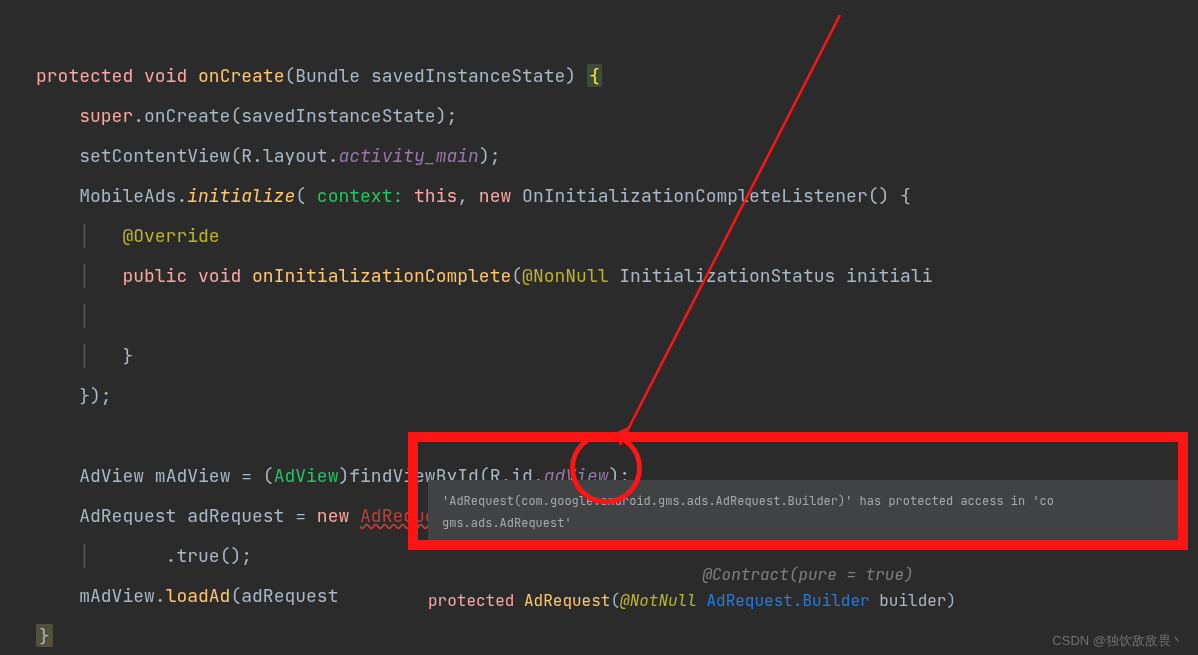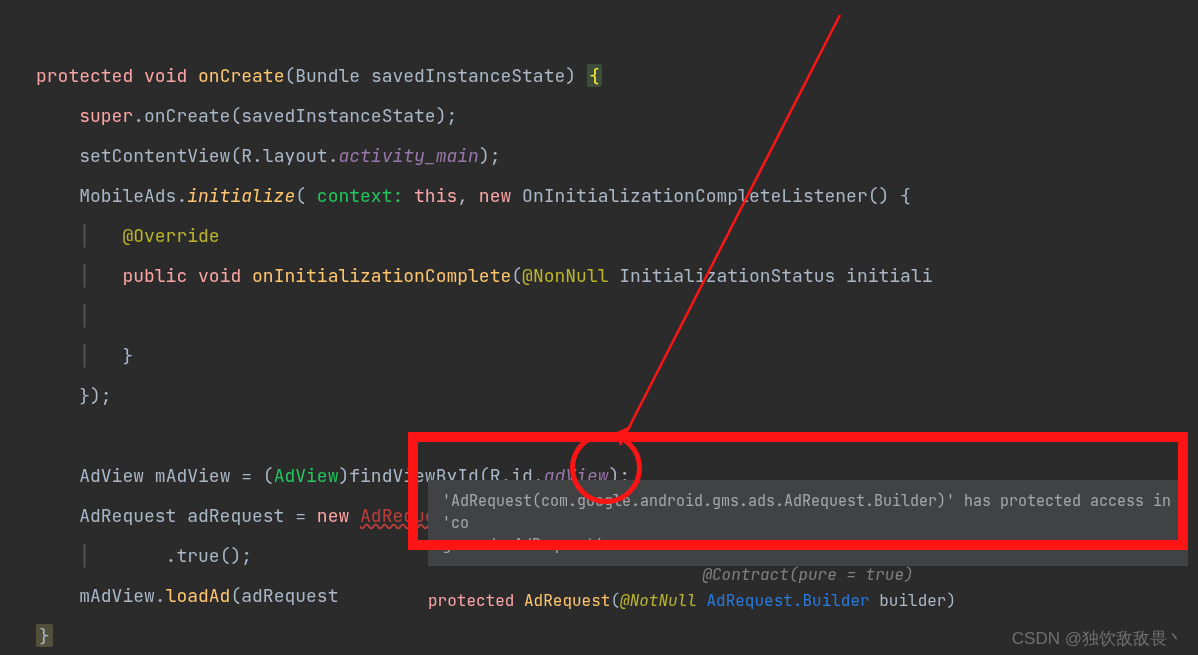--- a/index.html
+++ b/index.html
@@ -11,34 +11,34 @@
   .italic{font-style:italic;text-align:center;}
   .fld{color:#9876aa;font-style:italic;}
   .str-hint{color:#22c55e;}
   .ann{color:#bbb529;}
   .warn{color:#cc7832;}
   .err{color:#bc3f3c;text-decoration:underline wavy #bc3f3c;}
   .brace-hi{background:#3e4d3b;color:#ffef28;padding:0 2px;border-radius:2px;}
   .warn-bg{background:#52503a;padding:0 3px;border-radius:2px;}
   .guide{color:#555;}
   .popup{position:absolute;left:428px;top:480px;width:760px;
-    background:#414243;color:#a8a8a8;font-size:15px;line-height:22px;
+    background:#414243;color:#a8a8a8;font-size:12px;line-height:22px;
     padding:10px 14px;box-sizing:border-box;z-index:8;}
   .doc{position:absolute;left:428px;top:562px;width:760px;
     background:#2b2b2b;color:#7a7a7a;font-size:16px;line-height:26px;
     z-index:7;}
   .doc .pkg{color:#287bde;}
   .doc .sig{color:#a9b7c6;}
   .highlight-box{position:absolute;left:408px;top:432px;width:780px;height:118px;
     border:10px solid #fd1414;box-sizing:border-box;z-index:20;pointer-events:none;}
   .circle{position:absolute;left:570px;top:432px;width:72px;height:72px;
     border:5px solid #fd1414;border-radius:50%;box-sizing:border-box;z-index:21;pointer-events:none;}
   svg.arrow{position:absolute;left:590px;top:15px;width:400px;height:460px;z-index:22;pointer-events:none;}
   .watermark{position:absolute;right:14px;bottom:8px;color:#7b7b7b;
-    font-size:17px;font-family:sans-serif;z-index:30;opacity:.85;line-height:1;}
+    font-size:13px;font-family:sans-serif;z-index:30;opacity:.85;line-height:1;}
 </style>
 </head>
 <body>
 
 <div class="editor">
 <span class="kw">protected</span> <span class="kw">void</span> <span class="fn">onCreate</span>(<span>Bundle</span> <span>savedInstanceState</span>) <span class="brace-hi">{</span>
     <span class="kw">super</span>.<span>onCreate</span>(<span>savedInstanceState</span>);
     <span>setContentView</span>(<span>R</span>.<span>layout</span>.<span class="fld">activity_main</span>);
     <span>MobileAds</span>.<span class="fn italic">initialize</span>( <span class="str-hint">context:</span> <span class="kw">this</span>, <span class="kw">new</span> <span>OnInitializationCompleteListener</span>() {
     <span class="guide">│</span>   <span class="ann">@Override</span>

